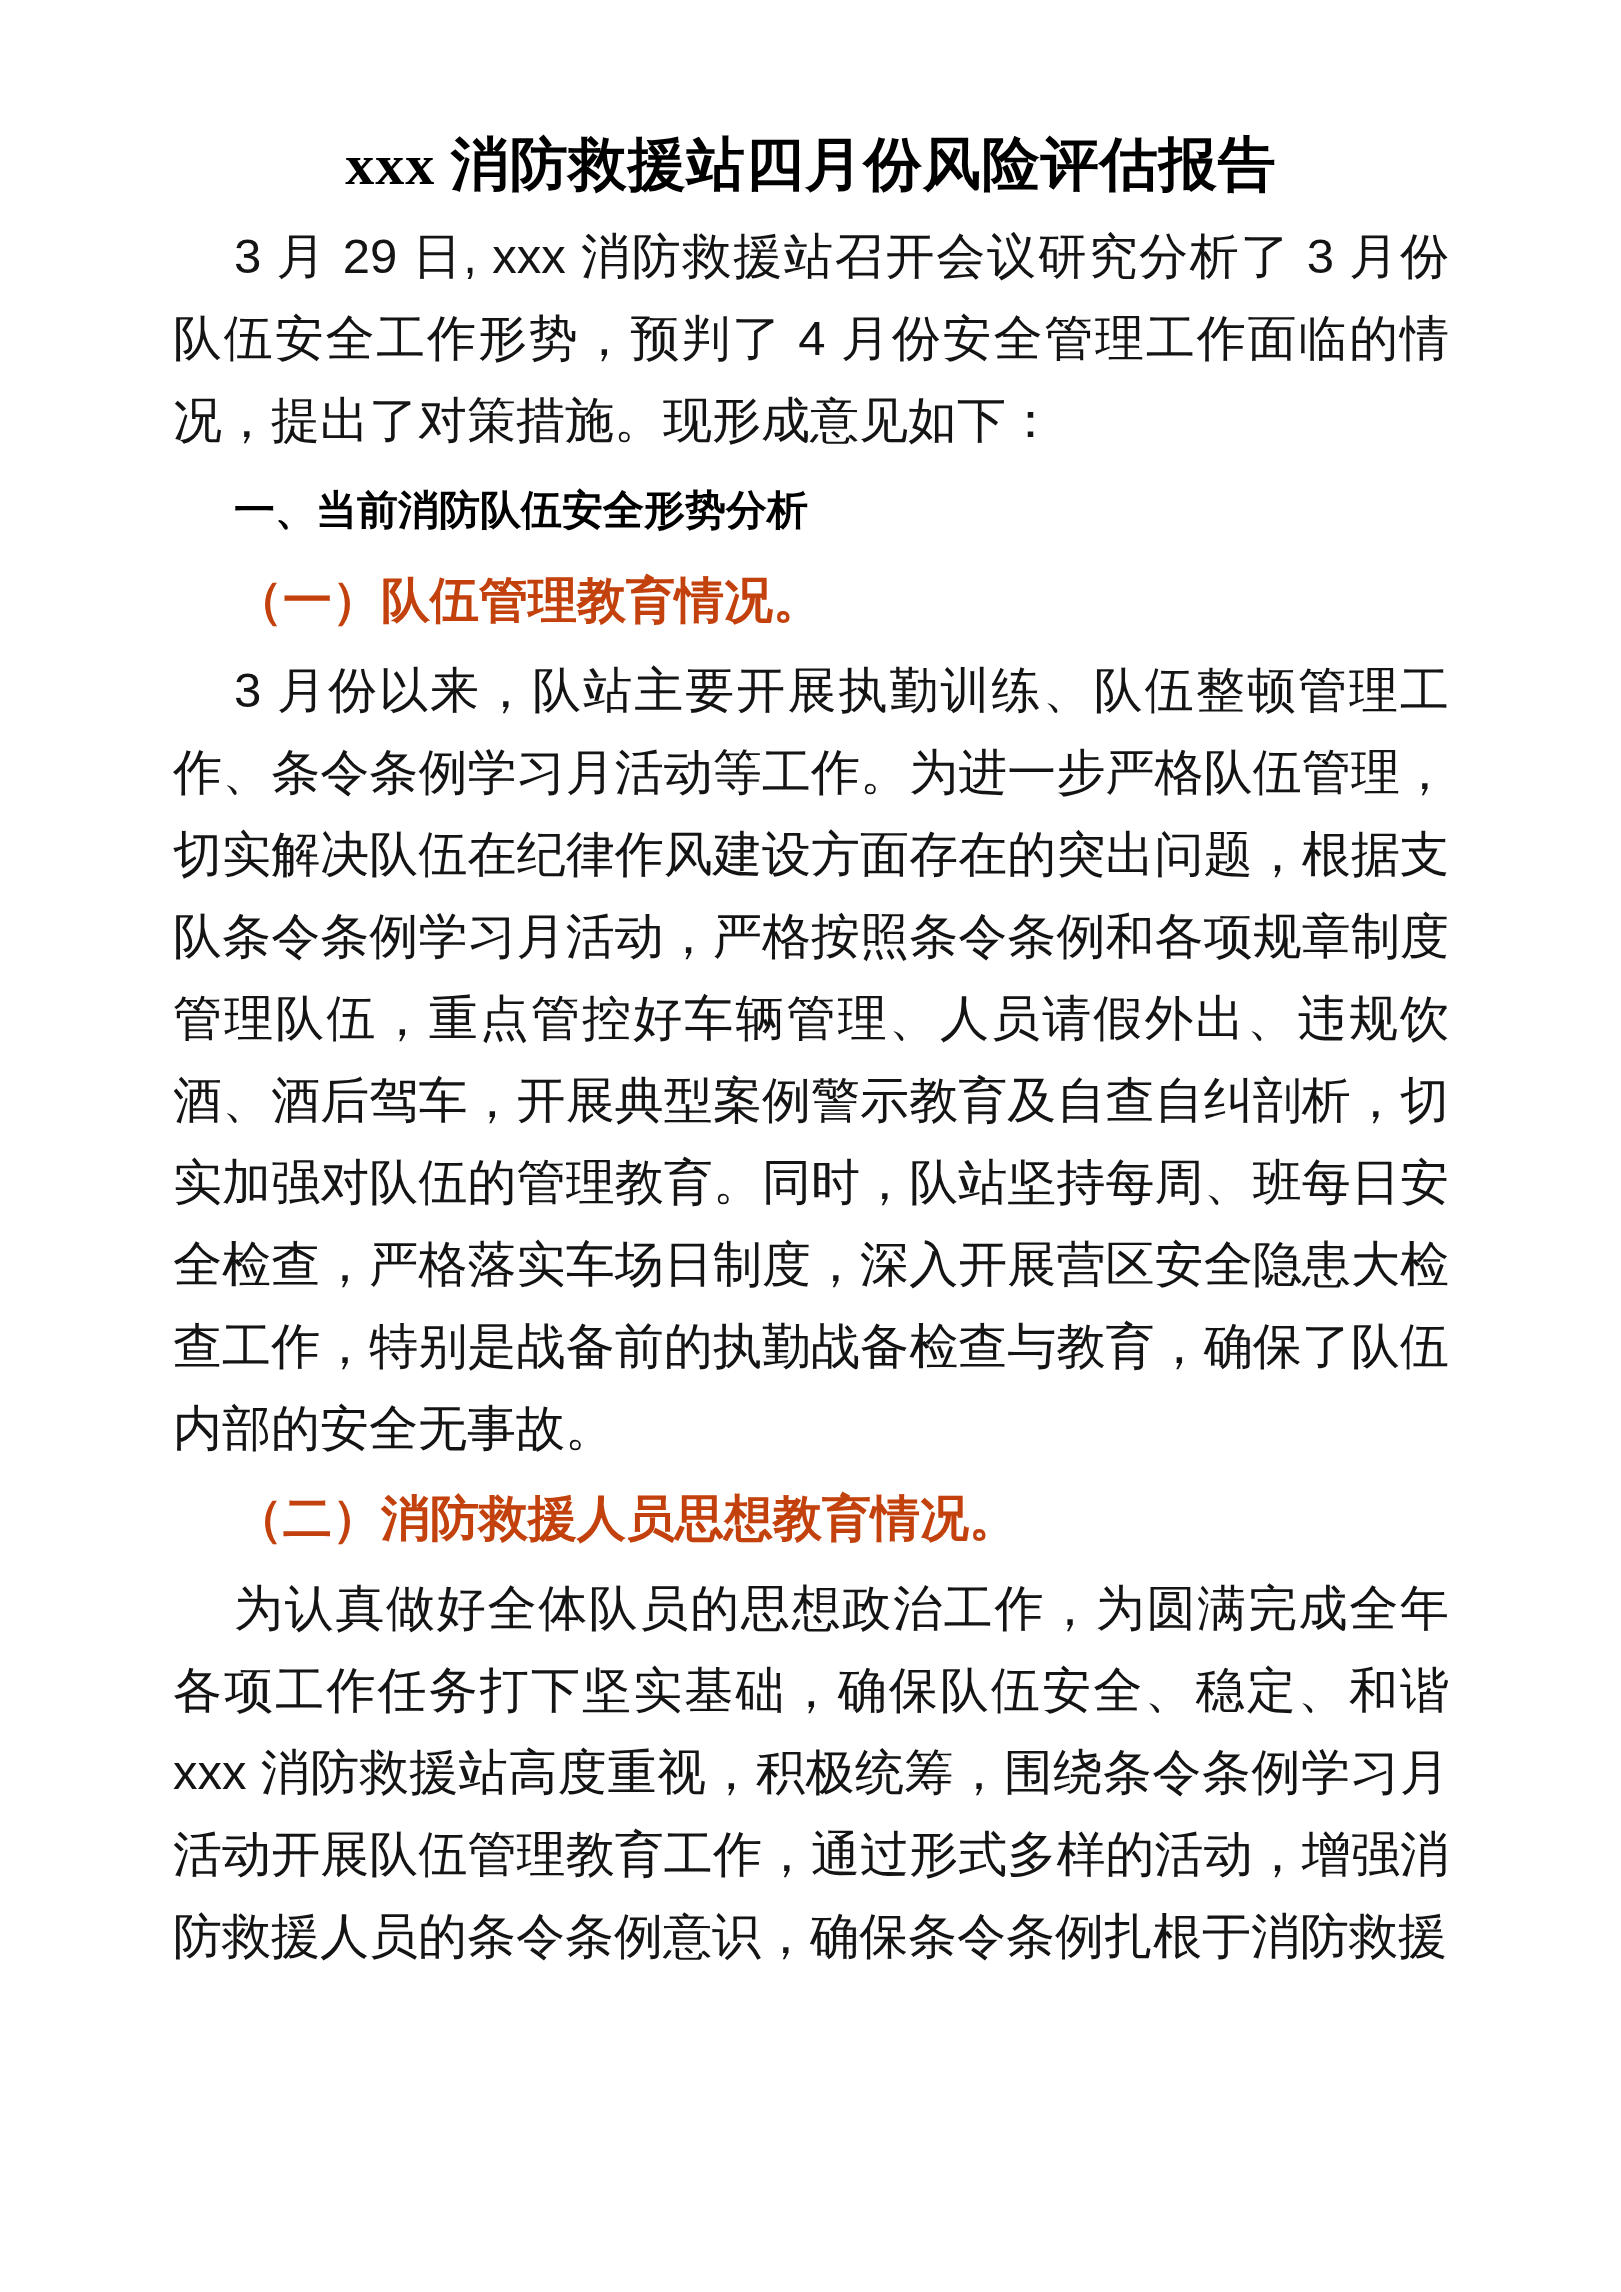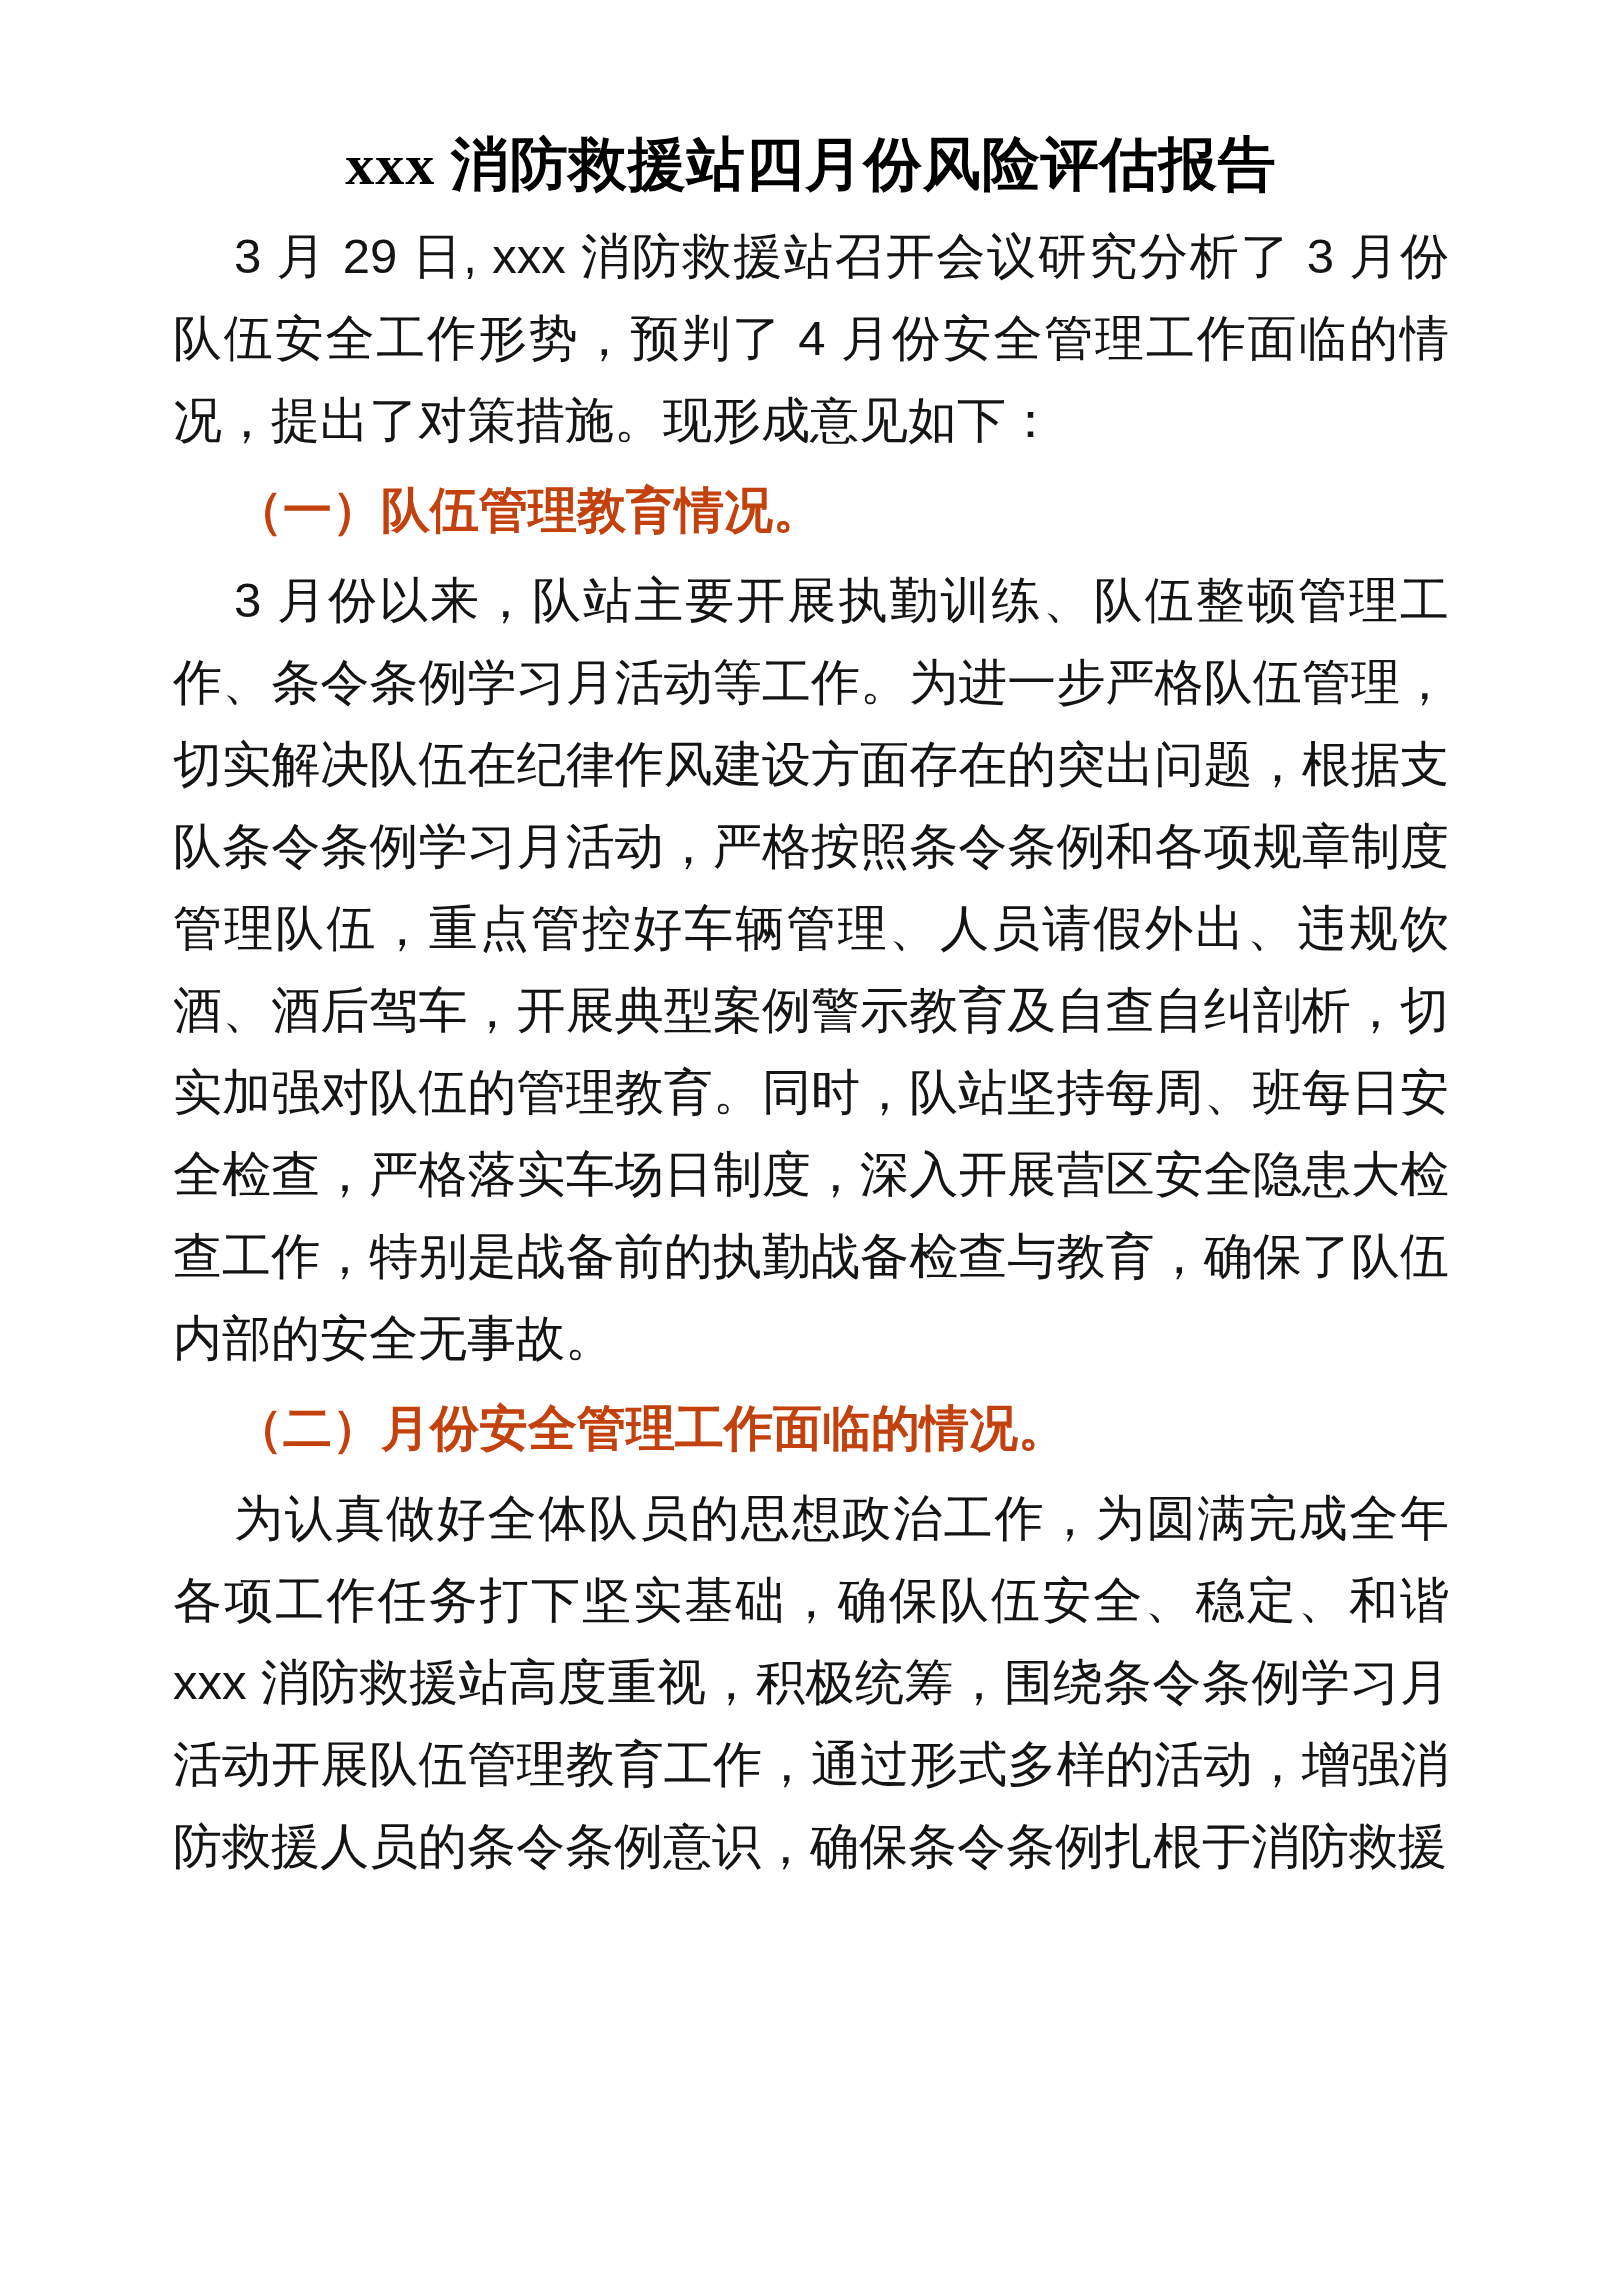--- a/index.html
+++ b/index.html
@@ -55,23 +55,24 @@
 </style>
 </head>
 <body>
 
 <div class="page">
 
   <h1 class="doc-title">xxx 消防救援站四月份风险评估报告</h1>
 
   <p class="para indent">3 月 29 日, xxx 消防救援站召开会议研究分析了 3 月份队伍安全工作形势，预判了 4 月份安全管理工作面临的情况，提出了对策措施。现形成意见如下：</p>
 
+  <p class="para indent h1">一、当前消防队伍安全形势分析</p>
 
   <p class="para indent h2">（一）队伍管理教育情况。</p>
 
   <p class="para indent">3 月份以来，队站主要开展执勤训练、队伍整顿管理工作、条令条例学习月活动等工作。为进一步严格队伍管理，切实解决队伍在纪律作风建设方面存在的突出问题，根据支队条令条例学习月活动，严格按照条令条例和各项规章制度管理队伍，重点管控好车辆管理、人员请假外出、违规饮酒、酒后驾车，开展典型案例警示教育及自查自纠剖析，切实加强对队伍的管理教育。同时，队站坚持每周、班每日安全检查，严格落实车场日制度，深入开展营区安全隐患大检查工作，特别是战备前的执勤战备检查与教育，确保了队伍内部的安全无事故。</p>
 
-  <p class="para indent h2">（二）月份安全管理工作面临的情况。</p>
+  <p class="para indent h2">（二）消防救援人员思想教育情况。</p>
 
   <p class="para indent">为认真做好全体队员的思想政治工作，为圆满完成全年各项工作任务打下坚实基础，确保队伍安全、稳定、和谐 xxx 消防救援站高度重视，积极统筹，围绕条令条例学习月活动开展队伍管理教育工作，通过形式多样的活动，增强消防救援人员的条令条例意识，确保条令条例扎根于消防救援</p>
 
 </div>
 
 
 </body></html>

